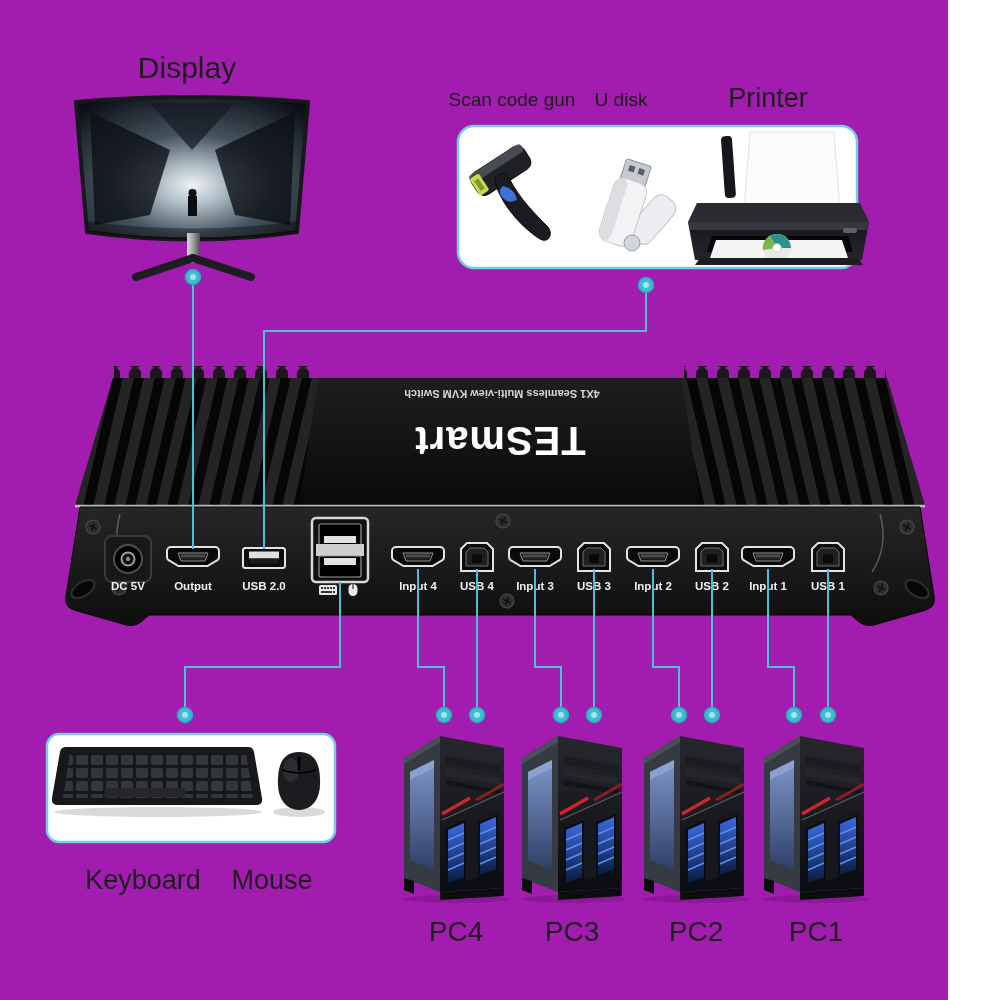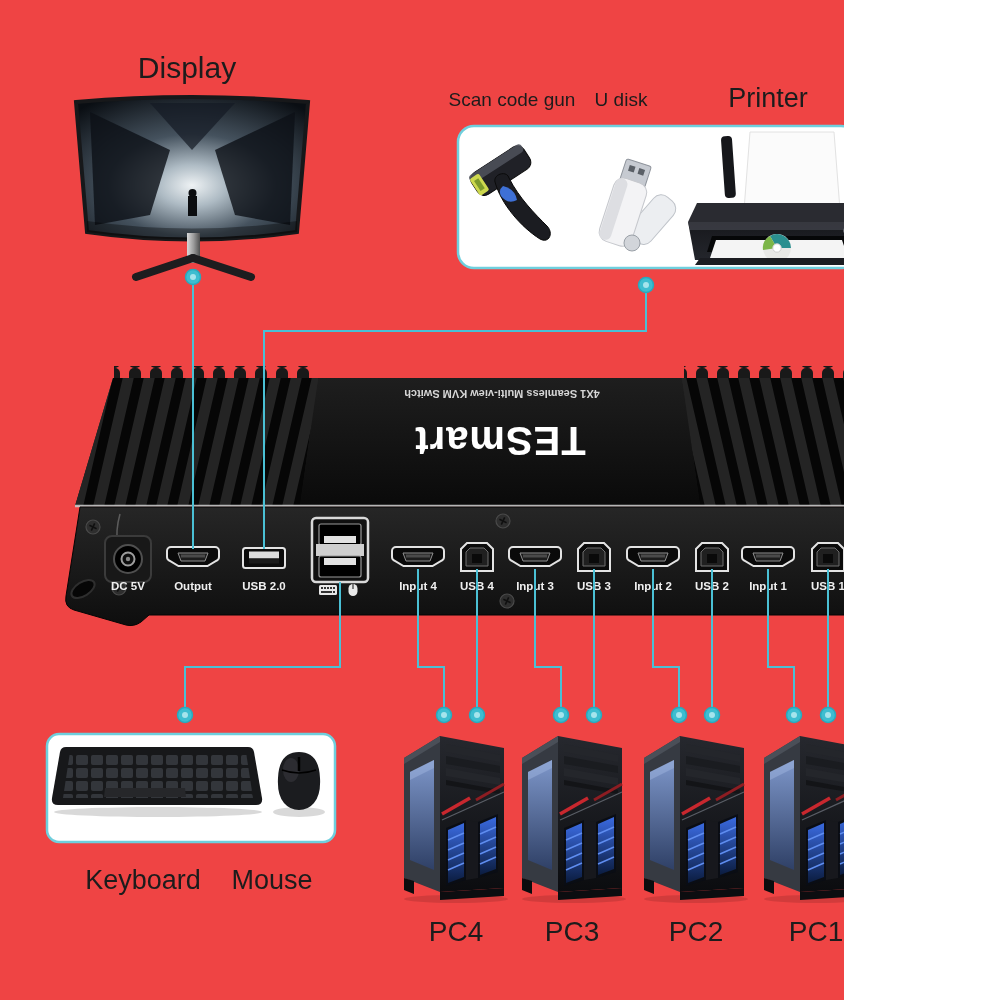--- a/index.html
+++ b/index.html
@@ -1,16 +1,16 @@
 <!DOCTYPE html>
 <html><head>
 <meta charset="utf-8">
 <style>
   html,body{margin:0;padding:0;background:#fff;}
-  .stage{position:relative;width:844px;height:1000px;background:#ef4444;overflow:hidden;}
+  .stage{position:relative;width:948px;height:1000px;background:#a21caf;overflow:hidden;}
   svg text{font-family:"Liberation Sans","DejaVu Sans",sans-serif;fill:#1c1c1c;}
   text.cap{font-size:19px;}
   text.cap-big{font-size:27px;}
   text.cap-huge{font-size:30px;}
   text.pc{font-size:28px;}
   text.portlbl{font-size:11.5px;font-weight:bold;fill:#f0f0f0;}
   text.brand{font-size:40px;font-weight:bold;fill:#ffffff;letter-spacing:1px;}
   text.model{font-size:11px;font-weight:bold;fill:#d6d6d6;}
   .tealline{stroke:#4ac0d5;stroke-width:2;fill:none;}
   .box{fill:#ffffff;stroke:#6fcfdd;stroke-width:2.5;}

